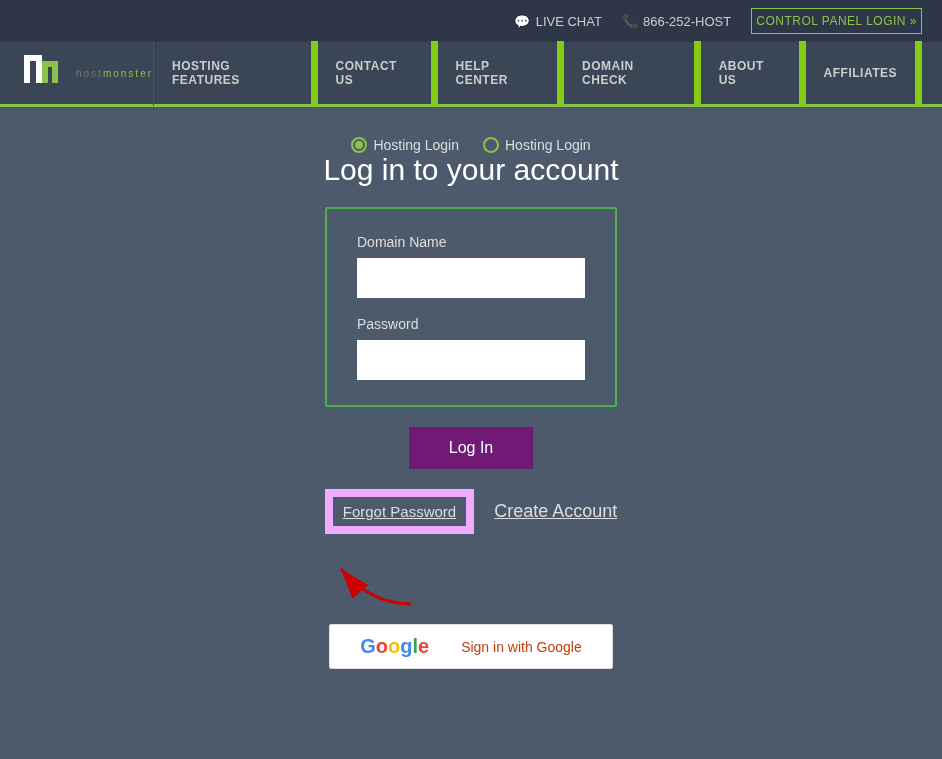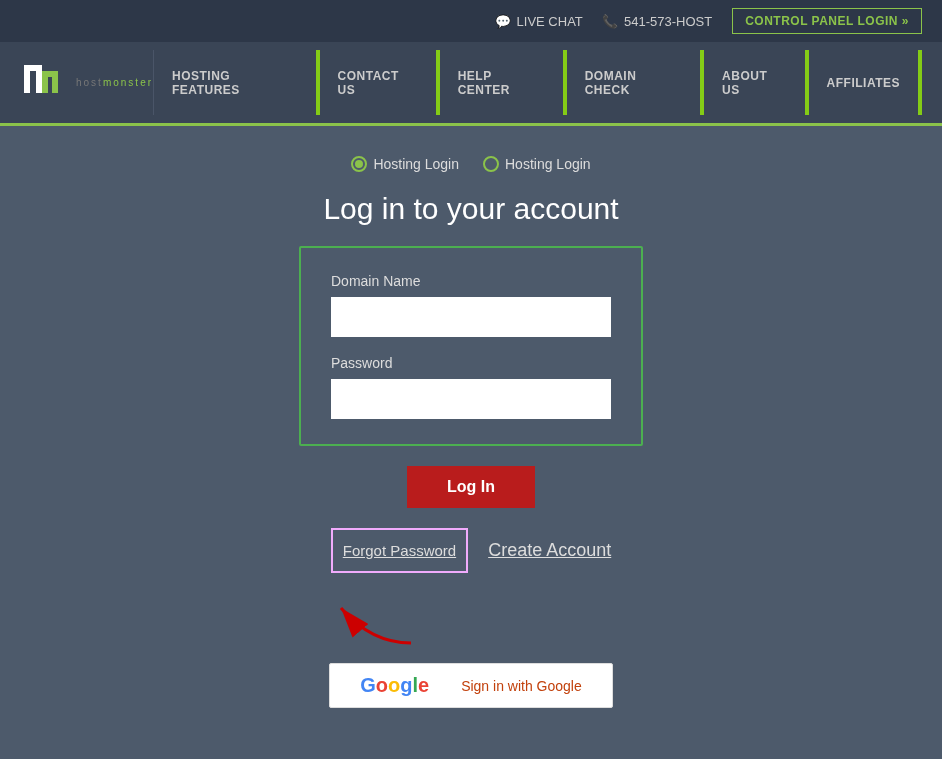--- a/index.html
+++ b/index.html
@@ -26,77 +26,75 @@
       font-size: 13px;
       display: flex;
       align-items: center;
       gap: 5px;
       cursor: pointer;
     }
     .control-panel-btn {
       border: 1px solid #8bc34a;
       color: #8bc34a;
       background: transparent;
-      padding: 5px 12px;
+      padding: 5px 4px;
       font-size: 12px;
       cursor: pointer;
       display: flex;
       align-items: center;
       gap: 5px;
       letter-spacing: 0.5px;
-      font-weight: bold;
     }
 
     
     .header {
       background-color: #3a4556;
       display: flex;
       align-items: center;
       padding: 0 20px;
-      height: 84px;
+      height: 65px;
       border-bottom: 3px solid #8bc34a;
     }
 
     .nav {
       display: flex;
       align-items: center;
       flex: 1;
       justify-content: flex-start;
       gap: 0;
     }
     .nav-item {
       color: #ccc;
       font-size: 12px;
       font-weight: bold;
       padding: 0 18px;
       height: 65px;
       display: flex;
       align-items: center;
       cursor: pointer;
       letter-spacing: 0.5px;
-      border-right: 4px solid #84cc16;
+      border-right: 7px solid #84cc16;
       text-transform: uppercase;
     }
     .nav-item:first-child { border-left: 1px solid #4a5568; }
 
     
     .main-content {
       background-color: #4d5a6b;
       min-height: calc(759px - 107px);
       display: flex;
       flex-direction: column;
       align-items: center;
       padding-top: 30px;
     }
 
     
     .login-tabs {
       display: flex;
       gap: 24px;
-      margin-bottom: 20px;
       align-items: flex-end;
     }
     .radio-option {
       display: flex;
       align-items: center;
       gap: 6px;
       cursor: pointer;
       color: #ddd;
       font-size: 14px;
     }
@@ -122,21 +120,21 @@
       color: #fff;
       font-size: 30px;
       font-weight: normal;
       margin-bottom: 20px;
     }
 
     .login-form-box {
       border: 2px solid #4caf50;
       border-radius: 2px;
       padding: 25px 30px;
-      width: 344px;
+      width: 292px;
       background: transparent;
       margin-bottom: 20px;
     }
 
     .field-label {
       color: #ddd;
       font-size: 14px;
       margin-bottom: 8px;
       display: block;
     }
@@ -147,51 +145,51 @@
       border: none;
       background: #fff;
       padding: 0 10px;
       font-size: 14px;
       outline: none;
       margin-bottom: 18px;
     }
     .field-input:last-child { margin-bottom: 0; }
 
     .login-btn {
-      background-color: #b91c1c;
+      background-color: #701a75;
       color: #fff;
       border: none;
       padding: 12px 40px;
       font-size: 16px;
       cursor: pointer;
       display: block;
       margin: 0 auto 20px;
-      font-weight: bold;
+      font-weight: normal;
     }
 
     
     .links-row {
       display: flex;
       align-items: center;
       gap: 20px;
       margin-bottom: 30px;
       position: relative;
     }
 
     .forgot-password-container {
       position: relative;
     }
 
     .forgot-password-link {
       color: #ddd;
       text-decoration: underline;
       font-size: 15px;
       cursor: pointer;
-      border: 2px solid #f0abfc;
-      padding: 12px 10px;
+      border: 8px solid #f0abfc;
+      padding: 6px 10px;
       display: inline-block;
     }
 
     .create-account-link {
       color: #ddd;
       text-decoration: underline;
       font-size: 18px;
       cursor: pointer;
     }
 
@@ -230,21 +228,21 @@
 </head>
 <body>
 
 <div class="top-bar">
   <div class="top-bar-item">
     <span>💬</span>
     <span>LIVE CHAT</span>
   </div>
   <div class="top-bar-item">
     <span>📞</span>
-    <span>541-573-HOST</span>
+    <span>866-252-HOST</span>
   </div>
   <button class="control-panel-btn">
     <span>CONTROL PANEL LOGIN »</span>
   </button>
 </div>
 
 <div class="header">
   <div class="logo-svg-container">
     <svg width="52" height="52" viewBox="0 0 52 52">
 

